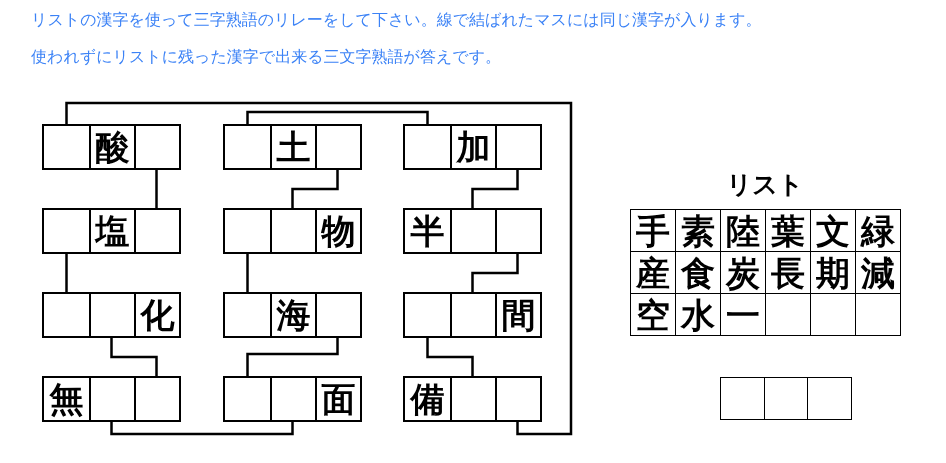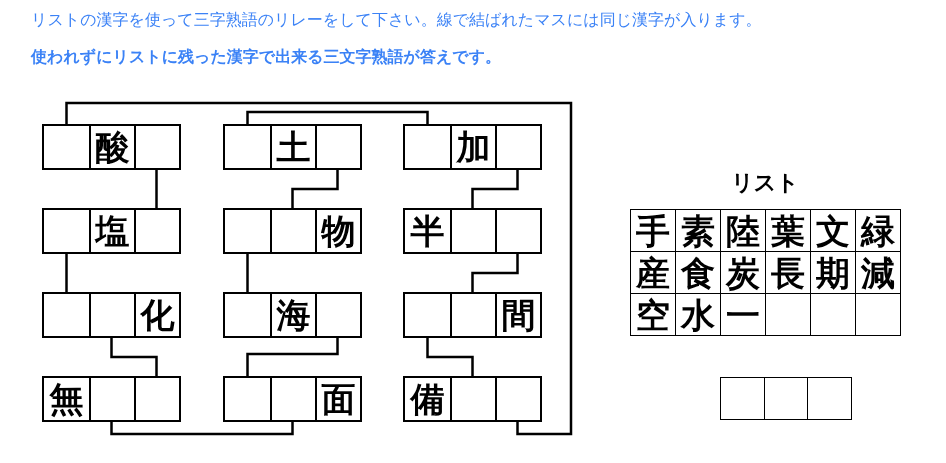--- a/index.html
+++ b/index.html
@@ -14,21 +14,21 @@
   .instruction{
     position:absolute;
     left:31px;
     font-family:"DejaVu Serif","Liberation Serif",serif;
     font-size:16px;
     line-height:20px;
     color:#3b82f6;
     white-space:nowrap;
   }
   #instruction-line-1{top:10px;}
-  #instruction-line-2{top:47px;font-weight:bold;}
+  #instruction-line-2{top:47px;}
 
   #line-layer{
     position:absolute;left:0;top:0;width:946px;height:463px;
   }
   #line-layer polyline{
     fill:none;
     stroke:#000;
     stroke-width:2.5;
   }
 
@@ -47,21 +47,21 @@
     font-size:34px;
     font-weight:bold;
     line-height:1;
   }
   .puzzle-cell + .puzzle-cell{border-left:2px solid #000;}
 
   #list-title{
     position:absolute;
     left:630px;top:168px;width:270px;
     text-align:center;
-    font-size:22px;
+    font-size:25px;
     font-weight:bold;
   }
   #list-table{
     position:absolute;
     left:630px;top:209px;
     border-collapse:collapse;
   }
   #list-table td{
     box-sizing:border-box;
     width:45px;height:42px;

